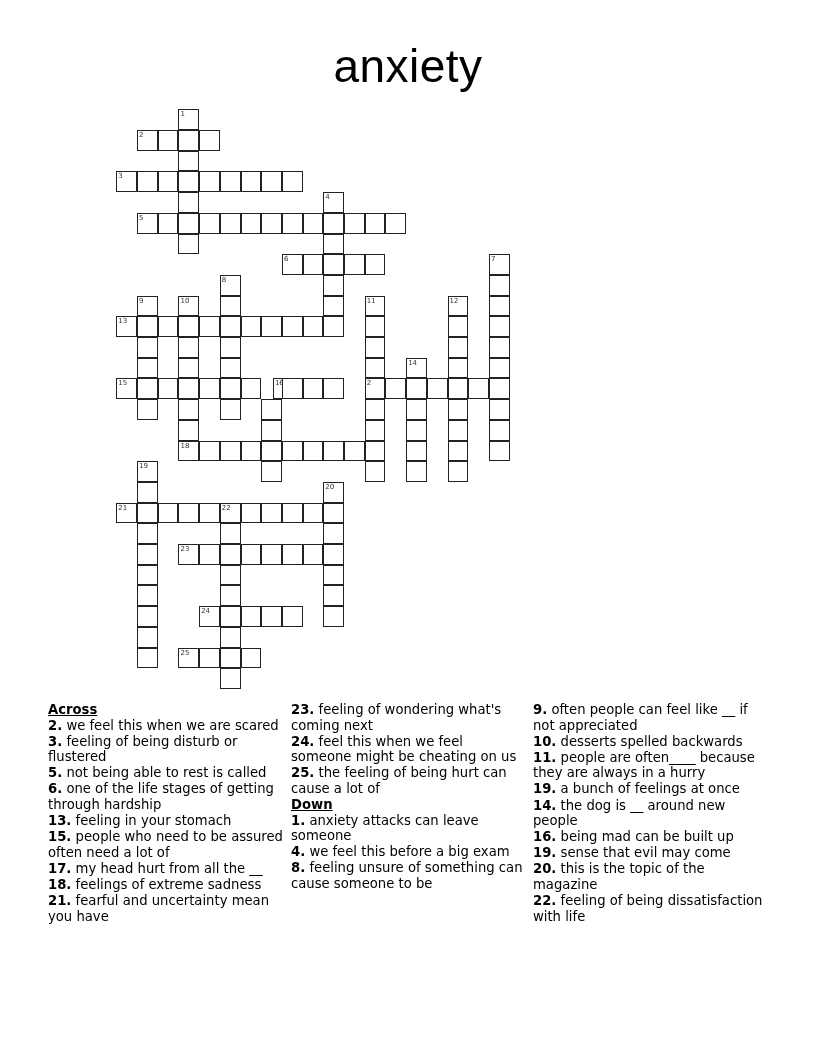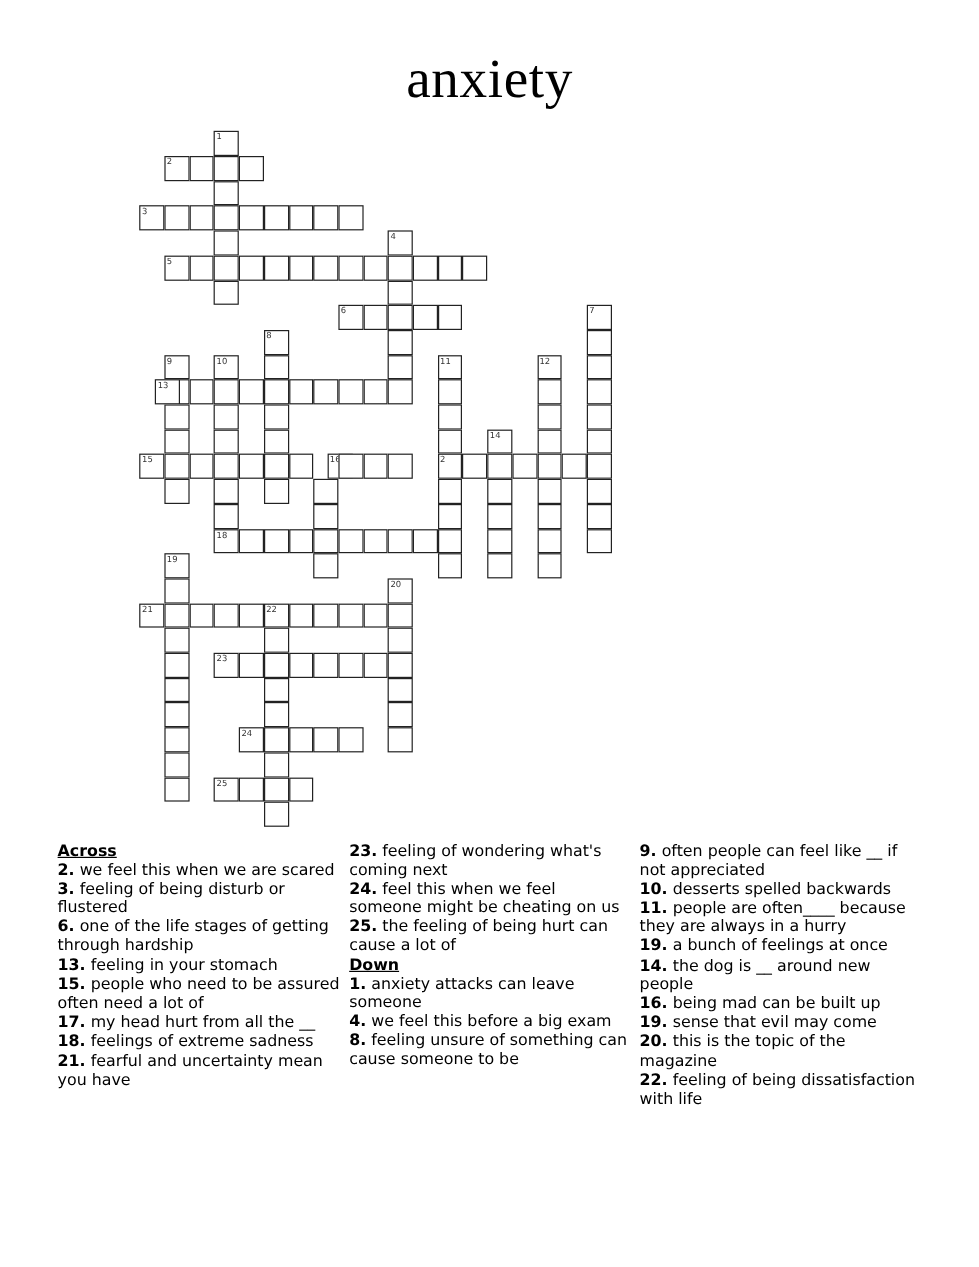--- a/index.html
+++ b/index.html
@@ -1,17 +1,17 @@
 <!DOCTYPE html>
 <html><head>
 <meta charset="utf-8">
 <style>
   html, body { margin:0; padding:0; background:#ffffff; }
   body { width:816px; height:1056px; position:relative; overflow:hidden; font-family:"DejaVu Sans", sans-serif; color:#000; }
-  .title { position:absolute; top:38px; left:0; width:816px; text-align:center; font-size:46px; font-family:Liberation Serif, serif; line-height:56px; letter-spacing:0.5px; }
+  .title { position:absolute; top:38px; left:0; width:816px; text-align:center; font-size:46px; font-family:Liberation Sans, sans-serif; line-height:56px; letter-spacing:0.5px; }
   .grid { position:absolute; left:117px; top:110px; width:420px; height:590px; }
   .cell { position:absolute; width:20.7px; height:20.7px; box-sizing:border-box; border:1.3px solid #222; background:#fff; margin-left:-0.65px; margin-top:-0.65px; }
   .cell .num { position:absolute; top:0px; left:1px; font-size:7px; line-height:8px; font-family:"DejaVu Sans", sans-serif; color:#333; }
   .clues { position:absolute; top:702px; font-size:13.2px; line-height:15.6px; font-family:"DejaVu Sans", sans-serif; }
   .col1 { left:48px; width:235px; }
   .col2 { left:291px; width:235px; }
   .col3 { left:533px; width:235px; }
   .clue { margin:0 0 0.5px 0; }
   .clue b { font-weight:bold; }
   .hdr { font-weight:bold; text-decoration:underline; margin:0; }
@@ -132,21 +132,21 @@
       <span class="num">12</span>
     </div>
     <div class="cell" style="left: 331.2px; top: 207px;"></div>
     <div class="cell" style="left: 331.2px; top: 227.7px;"></div>
     <div class="cell" style="left: 331.2px; top: 248.4px;"></div>
     <div class="cell" style="left: 331.2px; top: 269.1px;"></div>
     <div class="cell" style="left: 331.2px; top: 289.8px;"></div>
     <div class="cell" style="left: 331.2px; top: 310.5px;"></div>
     <div class="cell" style="left: 331.2px; top: 331.2px;"></div>
     <div class="cell" style="left: 331.2px; top: 351.9px;"></div>
-    <div class="cell" style="left: 13px; top: 207px;">
+    <div class="cell" style="left: 0px; top: 207px;">
       <span class="num">13</span>
     </div>
     <div class="cell" style="left: 41.4px; top: 207px;"></div>
     <div class="cell" style="left: 82.8px; top: 207px;"></div>
     <div class="cell" style="left: 124.2px; top: 207px;"></div>
     <div class="cell" style="left: 144.9px; top: 207px;"></div>
     <div class="cell" style="left: 165.6px; top: 207px;"></div>
     <div class="cell" style="left: 186.3px; top: 207px;"></div>
     <div class="cell" style="left: 289.8px; top: 248.4px;">
       <span class="num">14</span>
@@ -242,20 +242,21 @@
       <span class="num">25</span>
     </div>
     <div class="cell" style="left: 82.8px; top: 538.2px;"></div>
     <div class="cell" style="left: 124.2px; top: 538.2px;"></div>
   </div>
 
 <div class="clues col1">
   <div class="hdr">Across</div>
   <div class="clue"><b>2.</b> <span>we feel this when we are scared</span></div>
   <div class="clue"><b>3.</b> <span>feeling of being disturb or flustered</span></div>
+  <div class="clue"><b>5.</b> <span>not being able to rest is called</span></div>
   <div class="clue"><b>6.</b> <span>one of the life stages of getting through hardship</span></div>
   <div class="clue"><b>13.</b> <span>feeling in your stomach</span></div>
   <div class="clue"><b>15.</b> <span>people who need to be assured often need a lot of</span></div>
   <div class="clue"><b>17.</b> <span>my head hurt from all the __</span></div>
   <div class="clue"><b>18.</b> <span>feelings of extreme sadness</span></div>
   <div class="clue"><b>21.</b> <span>fearful and uncertainty mean you have</span></div>
 </div>
 
 <div class="clues col2">
   <div class="clue"><b>23.</b> <span>feeling of wondering what's coming next</span></div>

